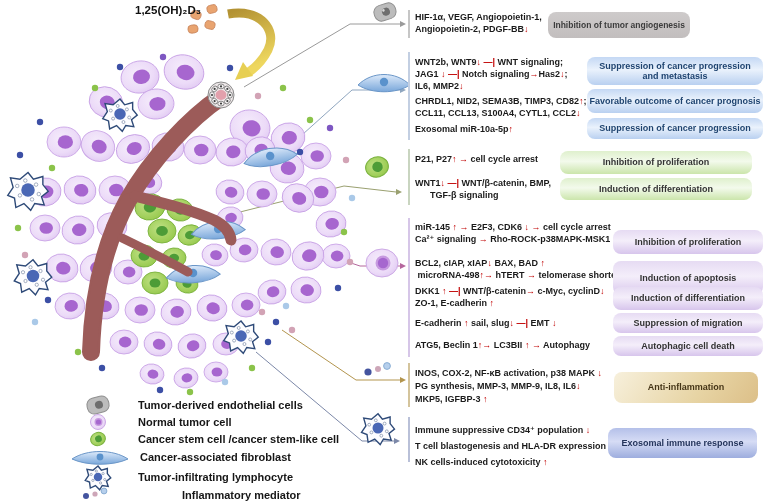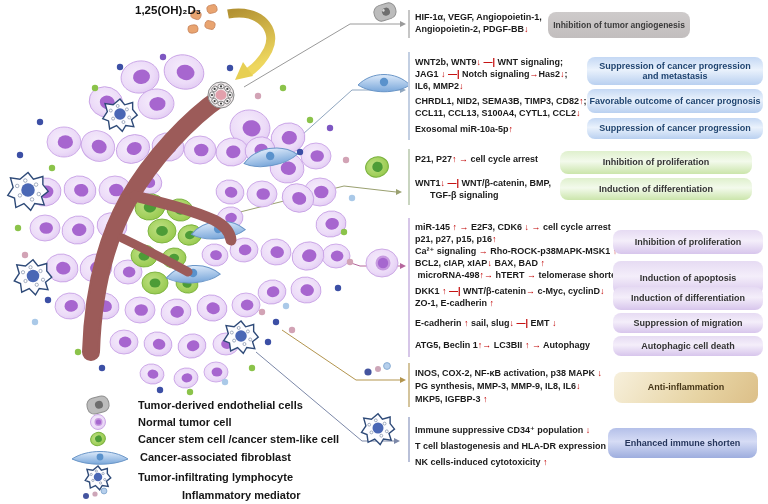--- a/index.html
+++ b/index.html
@@ -536,21 +536,20 @@
         <div>P21, P27<span class="sym">↑</span> <span class="sym">→</span> cell cycle arrest</div>
       </div>
       <div class="box green" style="left: 560px; top: 151px; width: 192px; height: 23px;">Inhibition of proliferation</div>
       <div class="mol" style="left: 415px; top: 177px; line-height: 12px;">
         <div>WNT1<span class="sym">↓</span> <span class="sym">—|</span> WNT/β-catenin, BMP,</div>
         <div>&nbsp;&nbsp;&nbsp;&nbsp;&nbsp;&nbsp;TGF-β  signaling</div>
       </div>
       <div class="box green" style="left: 560px; top: 178px; width: 192px; height: 22px;">Induction of differentiation</div>
       <div class="mol" style="left: 415px; top: 221px; line-height: 12px;">
         <div>miR-145 <span class="sym">↑</span> <span class="sym">→</span> E2F3, CDK6 <span class="sym">↓</span> <span class="sym">→</span>  cell cycle arrest</div>
-        <div>p21, p27, p15, p16<span class="sym">↑</span></div>
         <div>Ca²⁺ signaling <span class="sym">→</span> Rho-ROCK-p38MAPK-MSK1 <span class="sym">↑</span></div>
       </div>
       <div class="box purple" style="left: 613px; top: 230px; width: 150px; height: 24px;">Inhibition of proliferation</div>
       <div class="mol" style="left: 415px; top: 257px; line-height: 12px;">
         <div>BCL2, cIAP, xIAP<span class="sym">↓</span> BAX, BAD <span class="sym">↑</span></div>
         <div>&nbsp;microRNA-498<span class="sym">↑</span><span class="sym">→</span> hTERT <span class="sym">→</span> telomerase shorten</div>
       </div>
       <div class="box purple" style="left: 613px; top: 261px; width: 150px; height: 34px;">Induction of apoptosis</div>
       <div class="mol" style="left: 415px; top: 285px; line-height: 12px;">
         <div>DKK1 <span class="sym">↑</span> <span class="sym">—|</span> WNT/β-catenin<span class="sym">→</span> c-Myc, cyclinD<span class="sym">↓</span></div>
@@ -569,21 +568,21 @@
         <div>INOS, COX-2, NF-κB activation, p38 MAPK <span class="sym">↓</span></div>
         <div>PG synthesis, MMP-3, MMP-9, IL8, IL6<span class="sym">↓</span></div>
         <div>MKP5, IGFBP-3 <span class="sym">↑</span></div>
       </div>
       <div class="box tan" style="left: 614px; top: 372px; width: 144px; height: 31px;">Anti-inflammation</div>
       <div class="mol" style="left: 415px; top: 422px; line-height: 16px;">
         <div>Immune suppressive CD34⁺ population <span class="sym">↓</span></div>
         <div>T cell blastogenesis and HLA-DR expression <span class="sym">↑</span></div>
         <div>NK cells-induced cytotoxicity <span class="sym">↑</span></div>
       </div>
-      <div class="box periwinkle" style="left: 608px; top: 428px; width: 149px; height: 30px;">Enhanced immune shorten</div>
+      <div class="box periwinkle" style="left: 608px; top: 428px; width: 149px; height: 30px;">Exosomal immune response</div>
     </div>
 
   <div id="legend">
       <div class="legend-label" style="left: 138px; top: 399px;">Tumor-derived endothelial cells</div>
       <div class="legend-label" style="left: 138px; top: 416px;">Normal tumor cell</div>
       <div class="legend-label" style="left: 138px; top: 433px;">Cancer stem cell /cancer stem-like cell</div>
       <div class="legend-label" style="left: 140px; top: 451px;">Cancer-associated fibroblast</div>
       <div class="legend-label" style="left: 138px; top: 471px;">Tumor-infiltrating lymphocyte</div>
       <div class="legend-label" style="left: 138px; top: 489px; padding-left: 44px;">Inflammatory mediator</div>
     </div>

